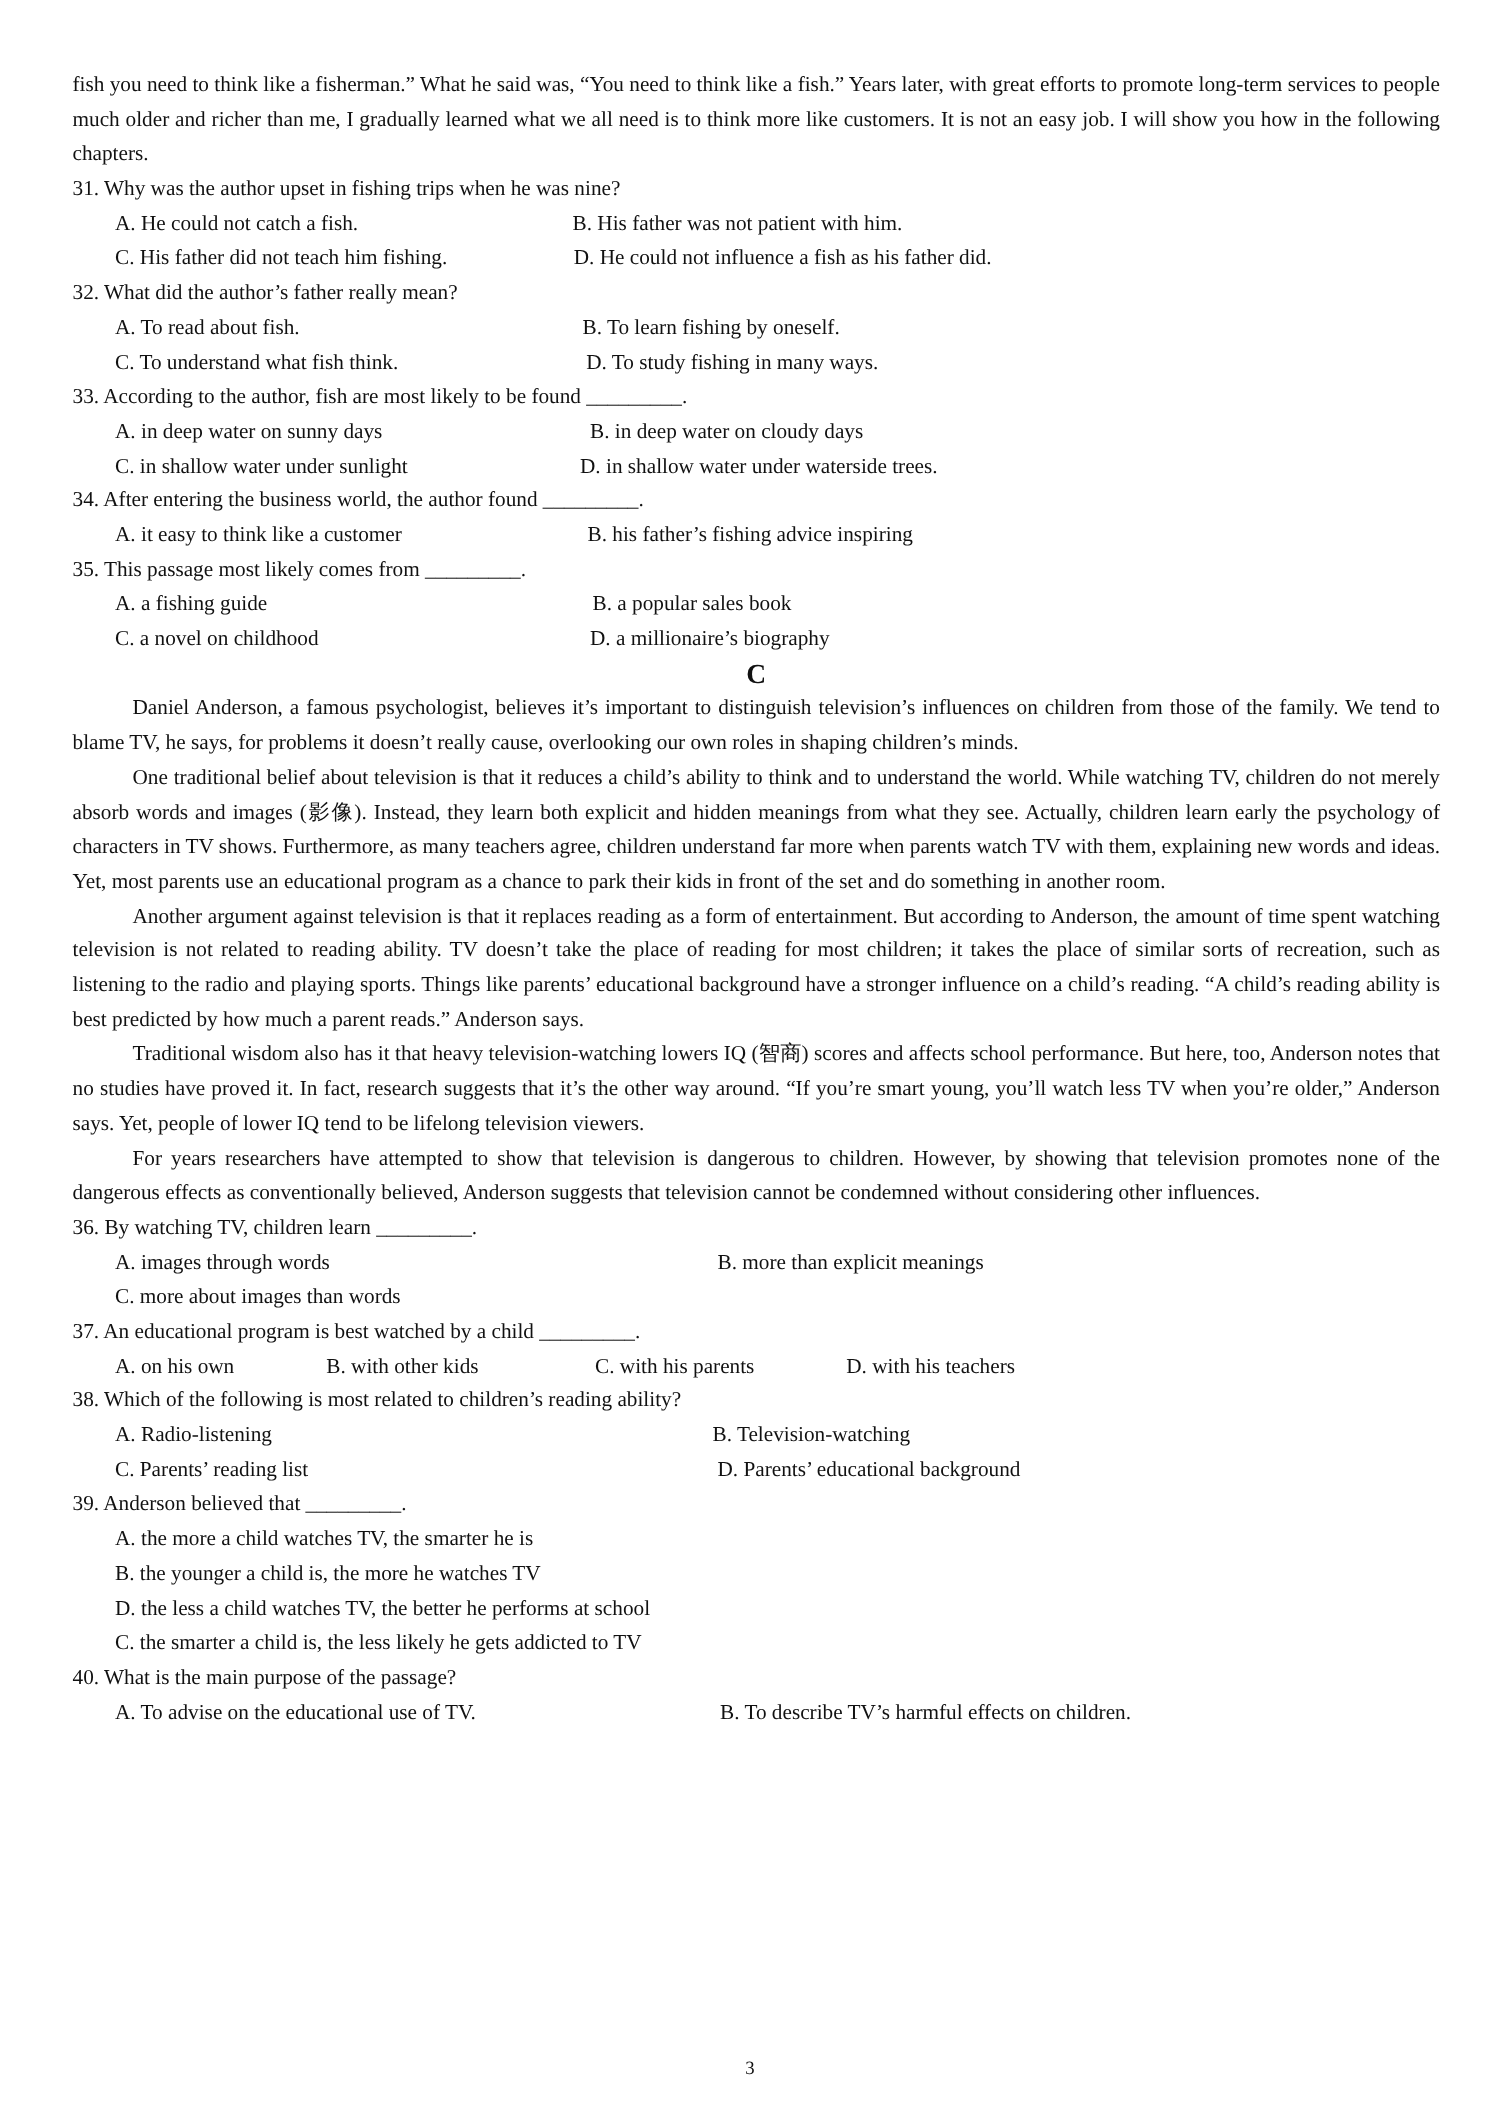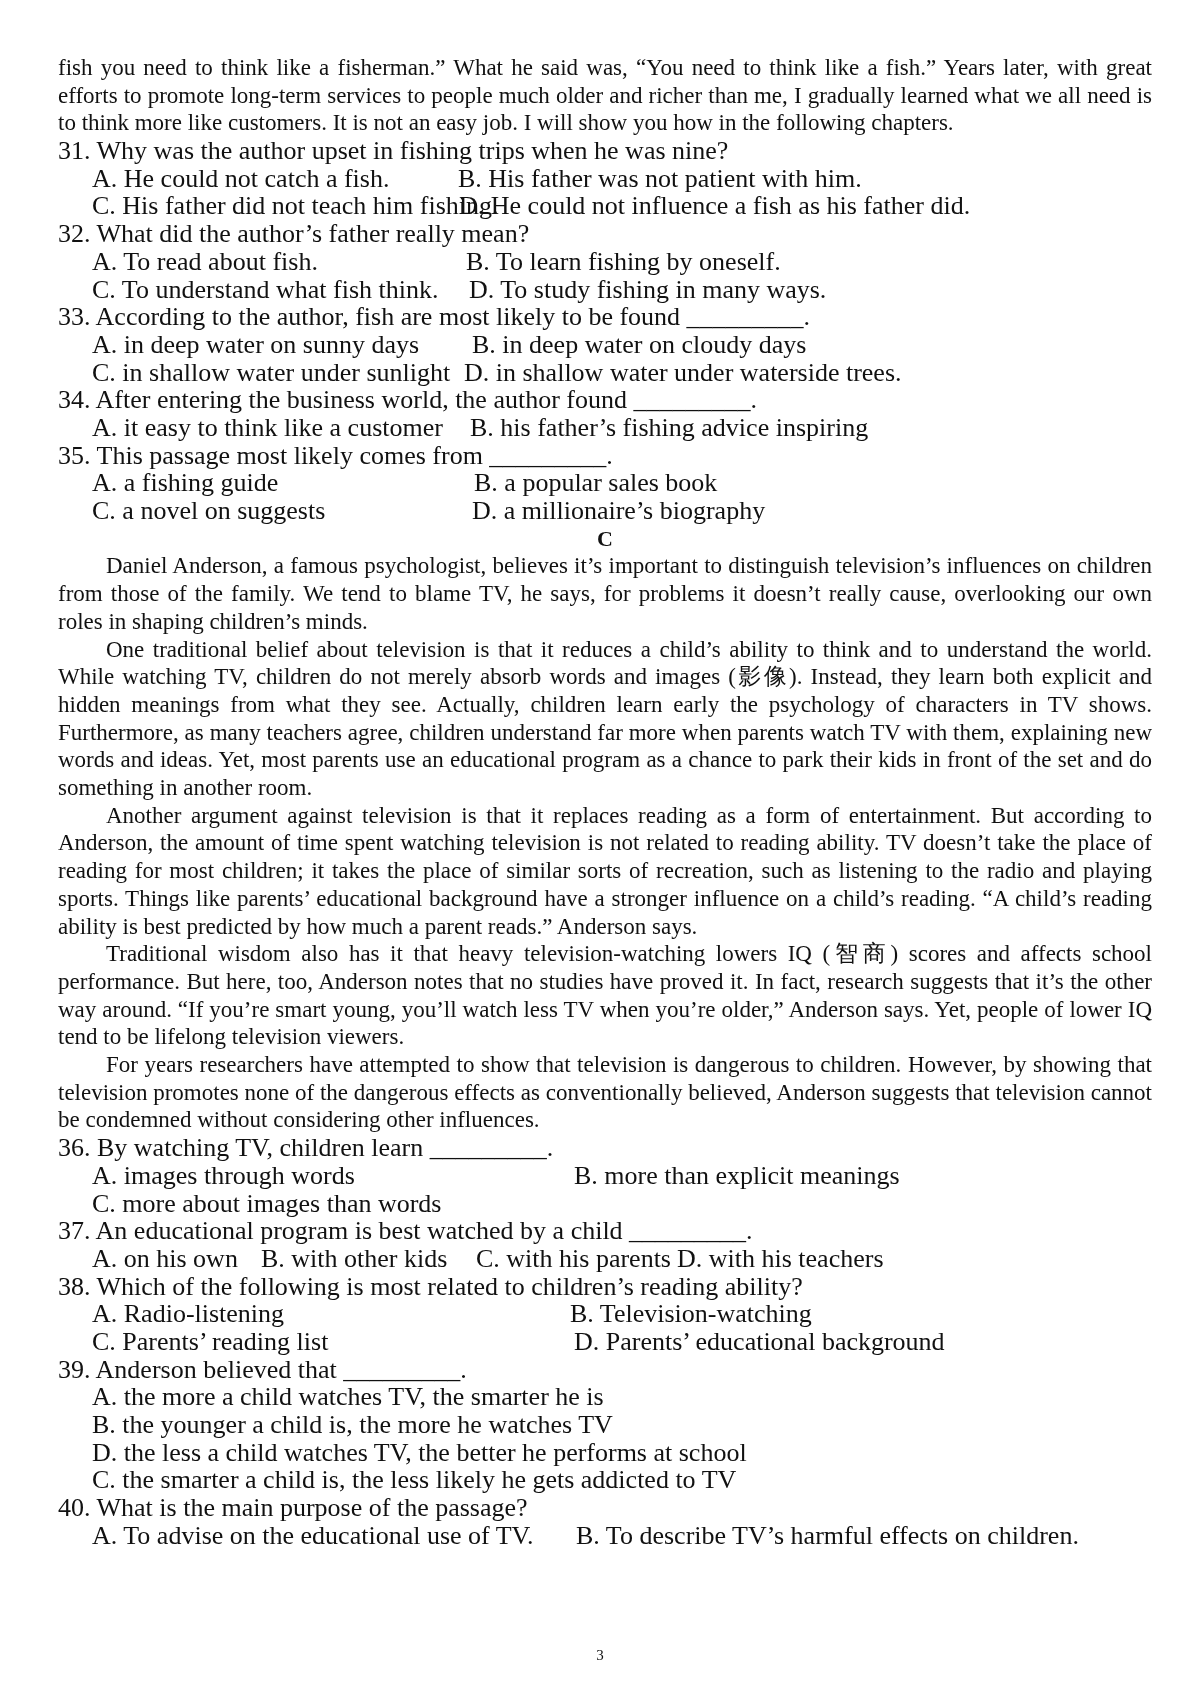--- a/index.html
+++ b/index.html
@@ -3,25 +3,25 @@
   <meta charset="utf-8">
   <style>
     html, body { margin: 0; padding: 0; background: #ffffff; }
     body {
       width: 1200px; height: 1698px; position: relative; overflow: hidden;
       font-family: "Liberation Serif", "DejaVu Serif", serif;
       color: #111111;
     }
     .page { position: absolute; left: 58px; top: 54px; width: 1094px; }
     .line {
-      font-size: 26px; line-height: 27.7px; height: 27.7px;
+      font-size: 17px; line-height: 27.7px; height: 27.7px;
       white-space: nowrap; position: relative;
     }
     .para {
-      font-size: 23px; line-height: 27.7px; text-align: justify;
+      font-size: 17px; line-height: 27.7px; text-align: justify;
       text-align-last: left; margin: 0;
     }
     .para.indent { text-indent: 48px; }
     .q { position: relative; text-decoration: underline; }
     .opt { position: absolute; top: 0; white-space: nowrap; }
     .section-title { text-align: center; font-weight: bold; font-size: 22px; line-height: 27.7px; height: 27.7px; }
     .page-num {
       position: absolute; top: 1647px; left: 0; width: 1200px; text-align: center;
       font-size: 15px; font-family: "Liberation Serif", serif;
     }
@@ -68,21 +68,21 @@
     <span class="opt" style="left:34px">A. it easy to think like a customer</span>
     <span class="opt" style="left:412px">B. his father’s fishing advice inspiring</span>
   </div>
 
   <div class="line">35. This passage most likely comes from _________.</div>
   <div class="line q">
     <span class="opt" style="left:34px">A. a fishing guide</span>
     <span class="opt" style="left:416px">B. a popular sales book</span>
   </div>
   <div class="line q">
-    <span class="opt" style="left:34px">C. a novel on suggests</span>
+    <span class="opt" style="left:34px">C. a novel on childhood</span>
     <span class="opt" style="left:414px">D. a millionaire’s biography</span>
   </div>
 
   <div class="section-title">C</div>
   <p class="para indent">Daniel Anderson, a famous psychologist, believes it’s important to distinguish television’s influences on children from those of the family. We tend to blame TV, he says, for problems it doesn’t really cause, overlooking our own roles in shaping children’s minds.</p>
   <p class="para indent">One traditional belief about television is that it reduces a child’s ability to think and to understand the world. While watching TV, children do not merely absorb words and images (影像). Instead, they learn both explicit and hidden meanings from what they see. Actually, children learn early the psychology of characters in TV shows. Furthermore, as many teachers agree, children understand far more when parents watch TV with them, explaining new words and ideas. Yet, most parents use an educational program as a chance to park their kids in front of the set and do something in another room.</p>
   <p class="para indent">Another argument against television is that it replaces reading as a form of entertainment. But according to Anderson, the amount of time spent watching television is not related to reading ability. TV doesn’t take the place of reading for most children; it takes the place of similar sorts of recreation, such as listening to the radio and playing sports. Things like parents’ educational background have a stronger influence on a child’s reading. “A child’s reading ability is best predicted by how much a parent reads.” Anderson says.</p>
   <p class="para indent">Traditional wisdom also has it that heavy television-watching lowers IQ (智商) scores and affects school performance. But here, too, Anderson notes that no studies have proved it. In fact, research suggests that it’s the other way around. “If you’re smart young, you’ll watch less TV when you’re older,” Anderson says. Yet, people of lower IQ tend to be lifelong television viewers.</p>
   <p class="para indent">For years researchers have attempted to show that television is dangerous to children. However, by showing that television promotes none of the dangerous effects as conventionally believed, Anderson suggests that television cannot be condemned without considering other influences.</p>
 

